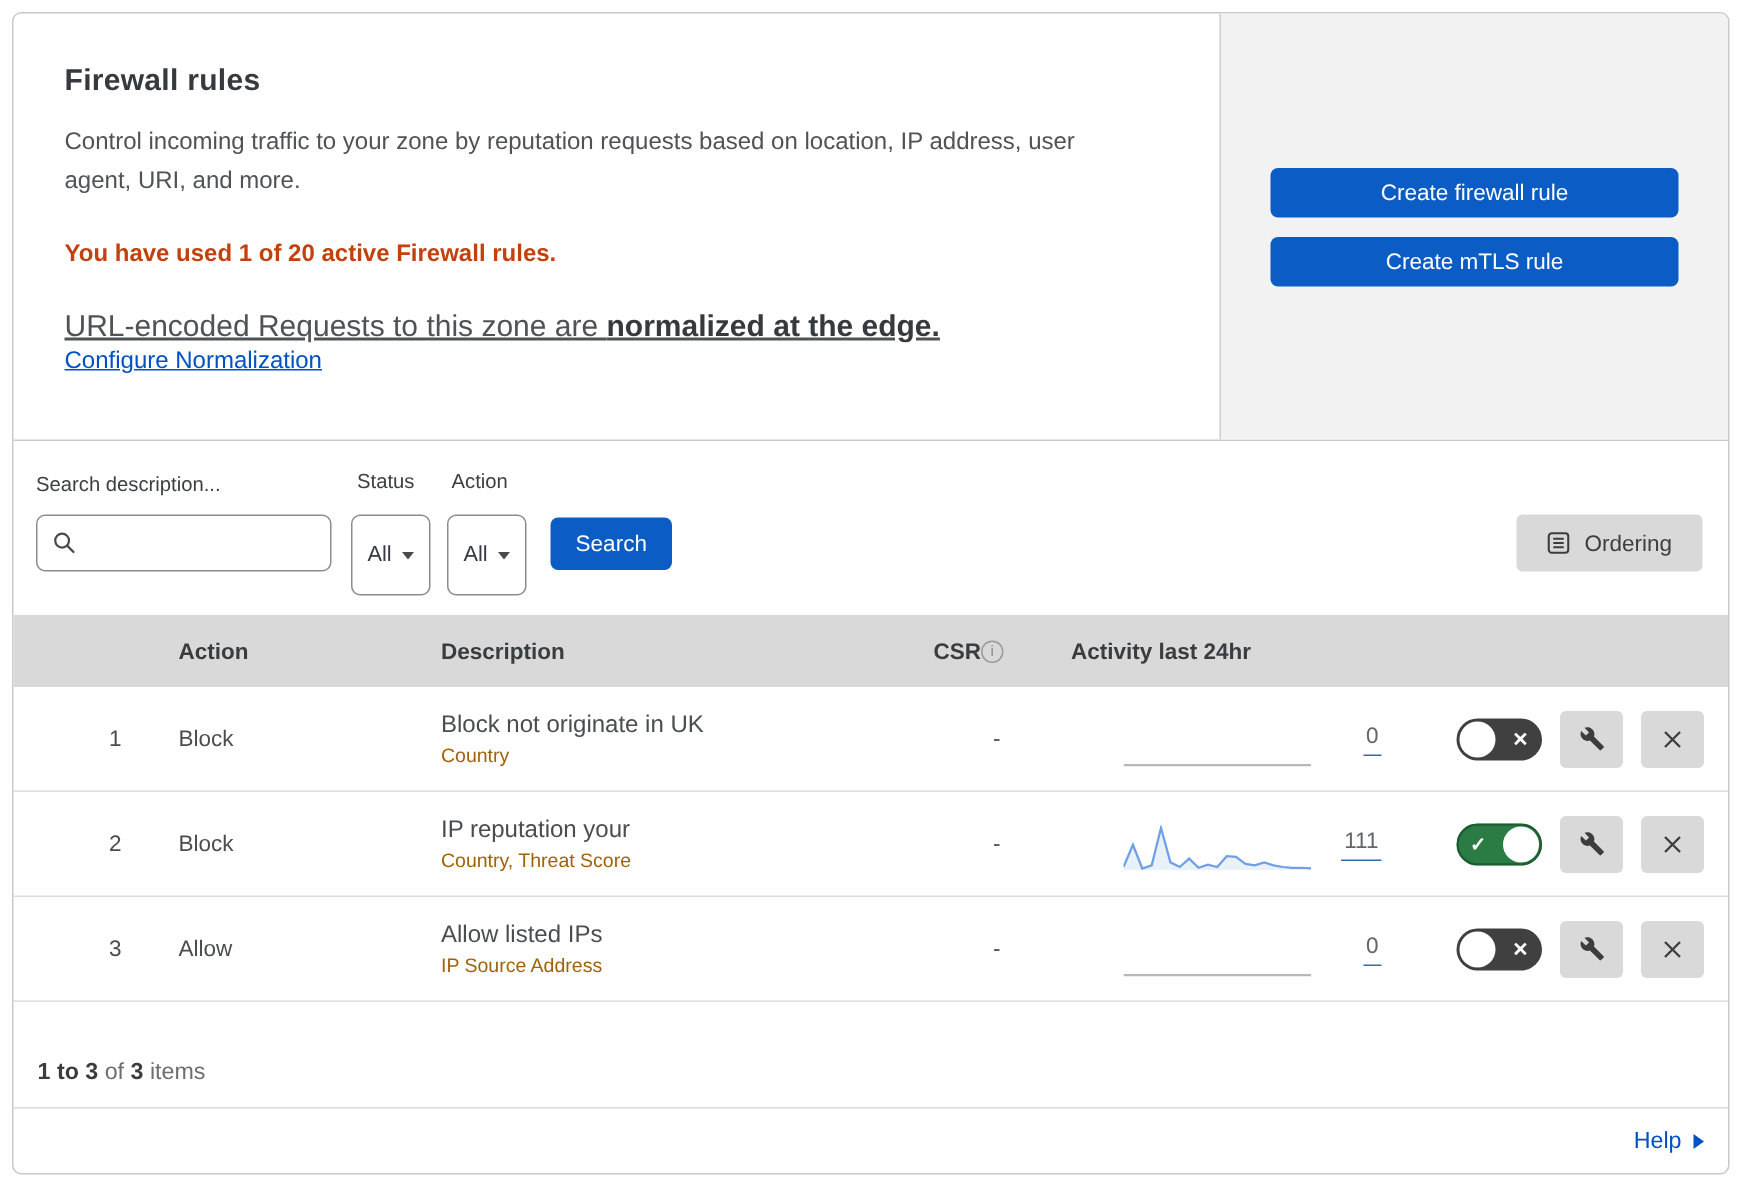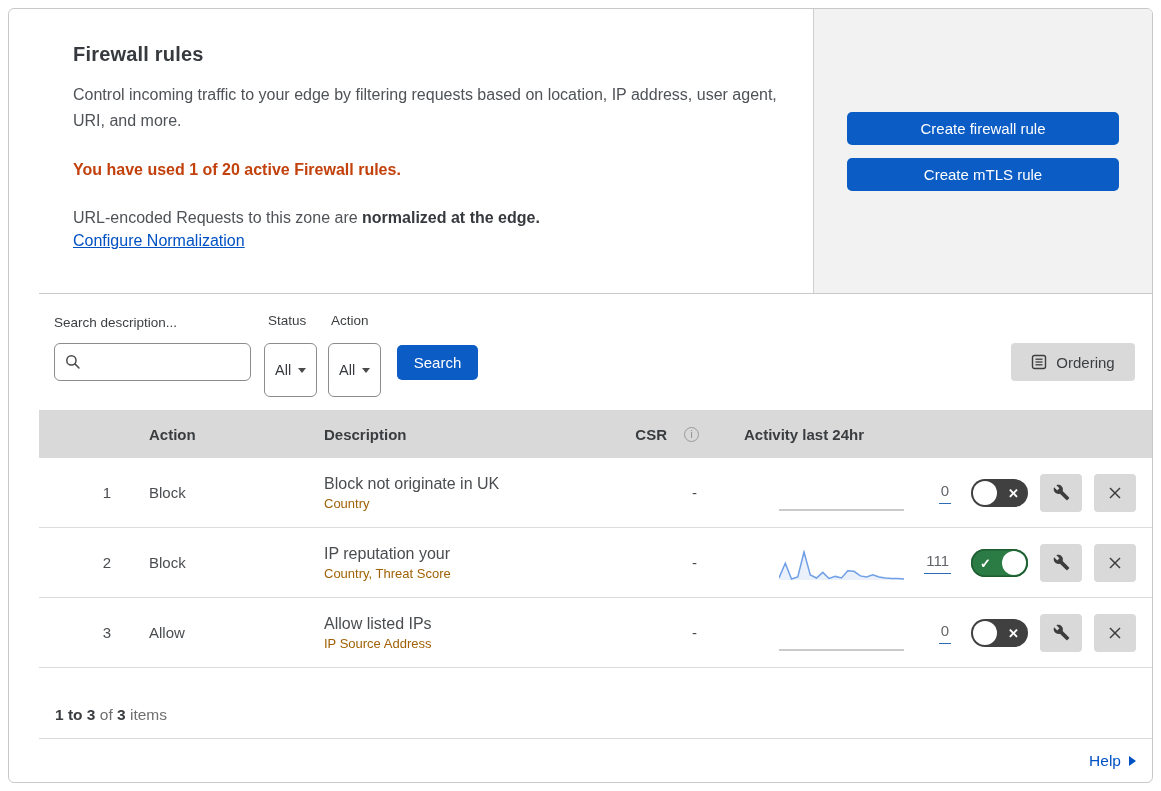--- a/index.html
+++ b/index.html
@@ -1,27 +1,27 @@
 <!DOCTYPE html>
 <html><head>
 <meta charset="utf-8">
 <style>
   * { margin:0; padding:0; box-sizing:border-box; }
   html,body { width:1161px; height:791px; background:#ffffff; font-family:"Liberation Sans", sans-serif; }
   .card {
     position:absolute; left:8px; top:8px; width:1145px; height:775px;
-    background:#fff; border:1px solid #c9c9c9; border-radius:6px; overflow:hidden;padding-left:30px;
+    background:#fff; border:1px solid #c9c9c9; border-radius:6px; overflow:hidden;
   }
   
   .top-row { display:flex; height:285px; border-bottom:1px solid #c9c9c9; }
   .intro { flex:1; padding:34px 30px 0 34px; }
   .page-title { font-size:20px; font-weight:600; color:#36393d; margin-bottom:16px; letter-spacing:.2px; }
   .intro-desc { font-size:16px; color:#4f5256; line-height:26px; max-width:720px; margin-bottom:27px; }
   .usage-line { font-size:16px; font-weight:bold; color:#c2410c; margin-bottom:26px; }
-  .norm-line { font-size:16px; color:#4f5256; line-height:26px; }
+  .norm-line { font-size:20px; color:#4f5256; line-height:26px;text-decoration:underline; }
   .norm-line b { color:#36393d; }
   .norm-link { display:inline-block; margin-top:1px; font-size:16px; color:#0051c3; text-decoration:underline; cursor:pointer; }
   .actions-panel {
     width:339px; background:#f2f2f2; border-left:1px solid #cfcfcf;
     display:flex; flex-direction:column; justify-content:center; align-items:center; gap:13px;
   }
   .btn-blue {
     background:#0b5cc4; color:#fff; border:none; border-radius:5px;
     font-size:15px; font-family:inherit; cursor:pointer;
   }
@@ -45,21 +45,21 @@
   .ordering-btn {
     position:absolute; right:17px; top:49px; width:124px; height:38px;
     background:#d9d9d9; border:none; border-radius:4px; display:flex; align-items:center;
     justify-content:center; gap:9px; font-size:15px; color:#3c3f42; font-family:inherit; cursor:pointer;
   }
   
   .grid { display:grid; grid-template-columns:92px 168px 320px 88px 262px 1fr; align-items:center; }
   .thead { height:48px; background:#d9d9d9; font-size:15px; font-weight:600; color:#3a3d40; }
   .col-action { padding-left:18px; }
   .col-desc { padding-left:25px; }
-  .col-csr { display:flex; justify-content:flex-end; align-items:center; gap:17px; padding-right:8px; }
+  .col-csr { display:flex; justify-content:flex-end; align-items:center; gap:0; padding-right:8px; }
   .col-activity { padding-left:37px; }
   .info-badge {
     width:15px; height:15px; border:1px solid #9a9a9a; border-radius:50%;
     font-size:10px; font-weight:400; color:#8a8a8a; display:flex; align-items:center; justify-content:center; cursor:pointer;
   }
   .trow { height:70px; border-bottom:1px solid #dcdcdc; font-size:15px; color:#4a4d50; }
   .cell-priority { text-align:right; padding-right:20px; }
   .cell-desc .d-main { font-size:16px; color:#4a4d50; margin-bottom:3px; }
   .cell-desc .d-sub { font-size:13px; color:#a16207; }
   .cell-csr { text-align:right; padding-right:10px; }
@@ -94,21 +94,21 @@
   .help-arrow { width:0; height:0; border-top:5px solid transparent; border-bottom:5px solid transparent; border-left:7px solid #0051c3; }
 </style>
 </head>
 <body>
 
 <div class="card">
 
   <div class="top-row">
     <div class="intro">
       <div class="page-title">Firewall rules</div>
-      <div class="intro-desc">Control incoming traffic to your edge by filtering requests based on location, IP address, user agent, URI, and more.</div>
+      <div class="intro-desc">Control incoming traffic to your zone by reputation requests based on location, IP address, user agent, URI, and more.</div>
       <div class="usage-line">You have used 1 of 20 active Firewall rules.</div>
       <div class="norm-line"><span>URL-encoded Requests to this zone are </span><b>normalized at the edge.</b></div>
       <a class="norm-link">Configure Normalization</a>
     </div>
     <div class="actions-panel">
       <button class="btn-blue panel-btn">Create firewall rule</button>
       <button class="btn-blue panel-btn">Create mTLS rule</button>
     </div>
   </div>
 

